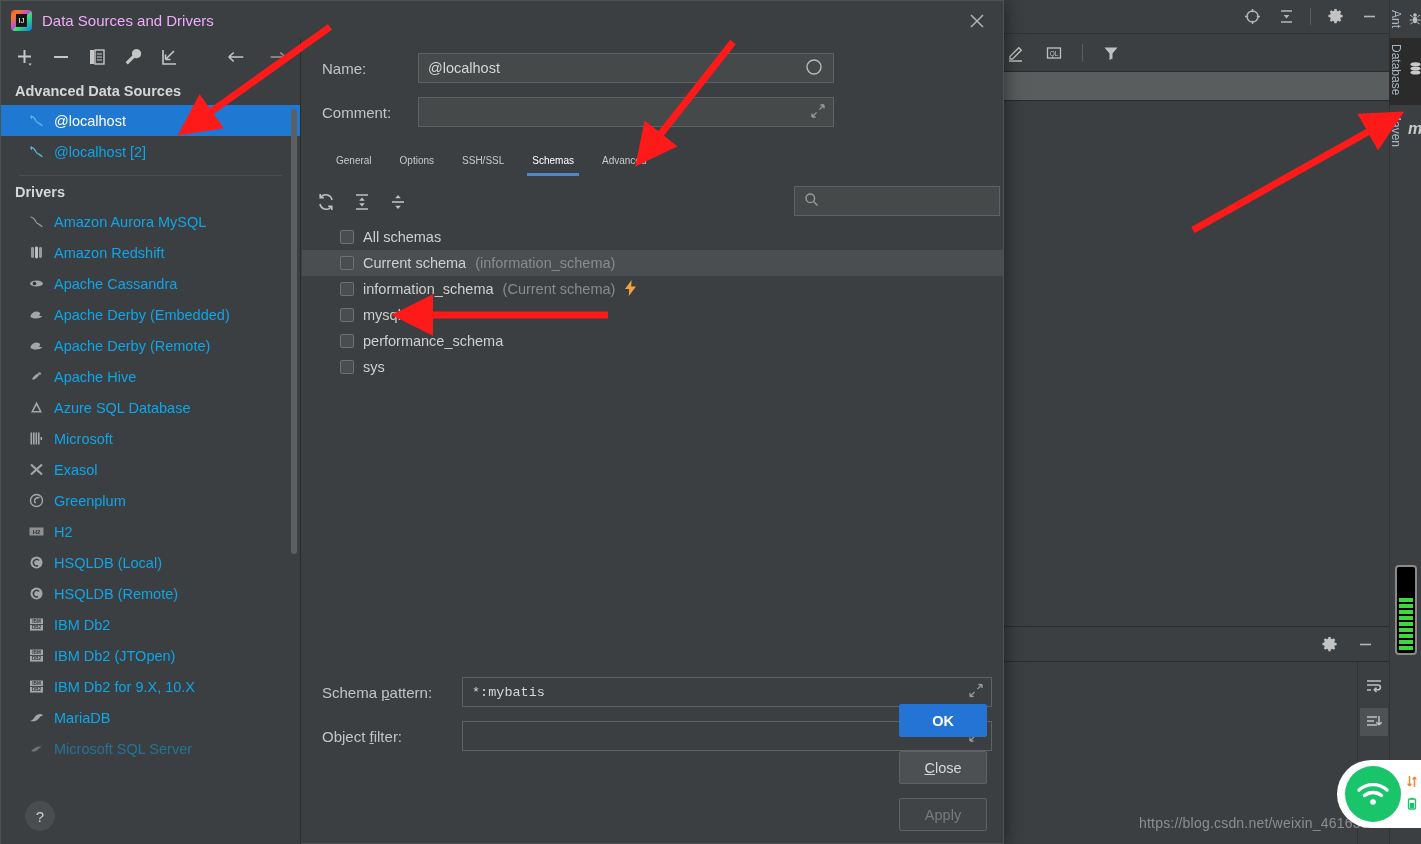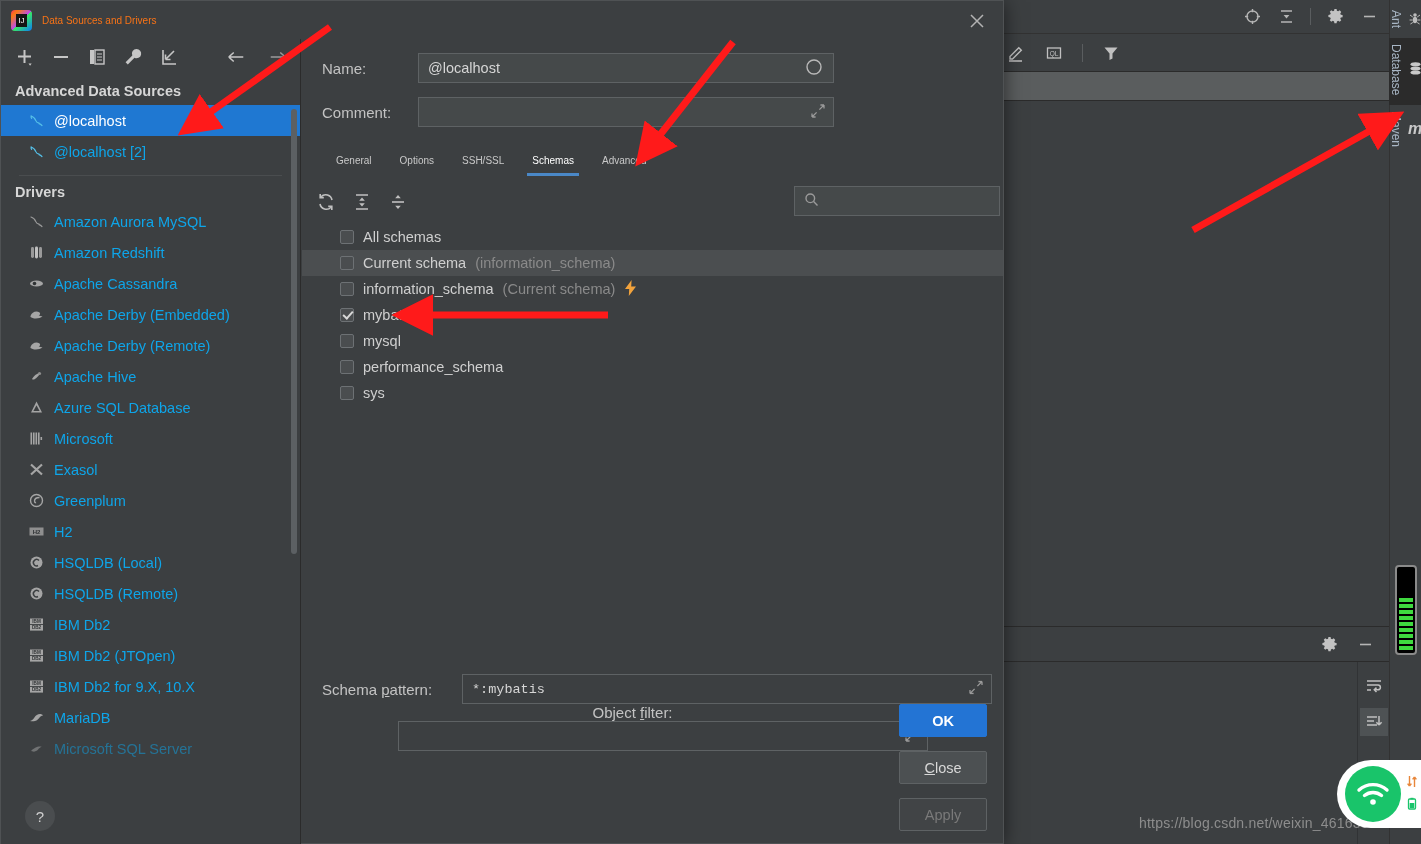--- a/index.html
+++ b/index.html
@@ -105,21 +105,21 @@
   }
   .ij-logo::after {
     content:""; position:absolute; left:5px; top:4px; width:11px; height:13px;
     background:#151515;
   }
   .ij-logo::before {
     content:"IJ"; position:absolute; left:5px; top:4px; width:11px; height:13px;
     color:#fff; font-size:8px; line-height:13px; text-align:center; z-index:2;
     font-family:"Liberation Sans", sans-serif;
   }
-  .title-text { margin-left:10px; font-size:10px; color:#f97316; }
+  .title-text { margin-left:10px; font-size:15px; color:#f0abfc; }
   .dlg-close {
     position:absolute; right:12px; top:6px; width:28px; height:28px;
     display:flex; align-items:center; justify-content:center;
     color:#b0b0b0; font-size:20px; line-height:1;
   }
 
   
   .left-panel {
     position:absolute; left:0; top:38px; width:300px; height:806px;
     background:#3c3f41; border-right:1px solid #2b2b2b;
@@ -710,24 +710,20 @@
         <span class="cb"></span>
         <span>information_schema</span>
         <span class="dim">(Current schema)</span>
         <span class="bolt">
           <svg width="13" height="16" viewBox="0 0 13 16">
               <path d="M7.6 0 1 9h4.2L4.8 16 12 6.4H7.2z" fill="#f2a33c"></path>
             </svg>
         </span>
       </div>
       <div class="srow">
-        <span class="cb checked"></span>
-        <span>mybatis</span>
-      </div>
-      <div class="srow">
         <span class="cb"></span>
         <span>mysql</span>
       </div>
       <div class="srow">
         <span class="cb"></span>
         <span>performance_schema</span>
       </div>
       <div class="srow">
         <span class="cb"></span>
         <span>sys</span>
@@ -739,21 +735,21 @@
         <span class="field-label" style="width:140px;"><span>Schema </span><span class="u">p</span><span>attern:</span></span>
         <div class="tfield flat" style="width:530px;font-family:'Liberation Mono',monospace;font-size:13.5px;">
           <span>*:mybatis</span>
           <span class="field-adorn">
             <svg width="14" height="14" viewBox="0 0 14 14">
                 <path d="M13 1 8.4 5.6M13 1H9.4M13 1v3.6M1 13l4.6-4.6M1 13h3.6M1 13V9.4" stroke="#9a9a9a" stroke-width="1.3" fill="none"></path>
               </svg>
           </span>
         </div>
       </div>
-      <div class="field-row" style="flex-direction:column;">
+      <div class="field-row" style="margin-top:14px;">
         <span class="field-label" style="width:140px;"><span>Object </span><span class="u">f</span><span>ilter:</span></span>
         <div class="tfield flat" style="width:530px;">
           <span></span>
           <span class="field-adorn">
             <svg width="14" height="14" viewBox="0 0 14 14">
                 <path d="M13 1 8.4 5.6M13 1H9.4M13 1v3.6M1 13l4.6-4.6M1 13h3.6M1 13V9.4" stroke="#9a9a9a" stroke-width="1.3" fill="none"></path>
               </svg>
           </span>
         </div>
       </div>

